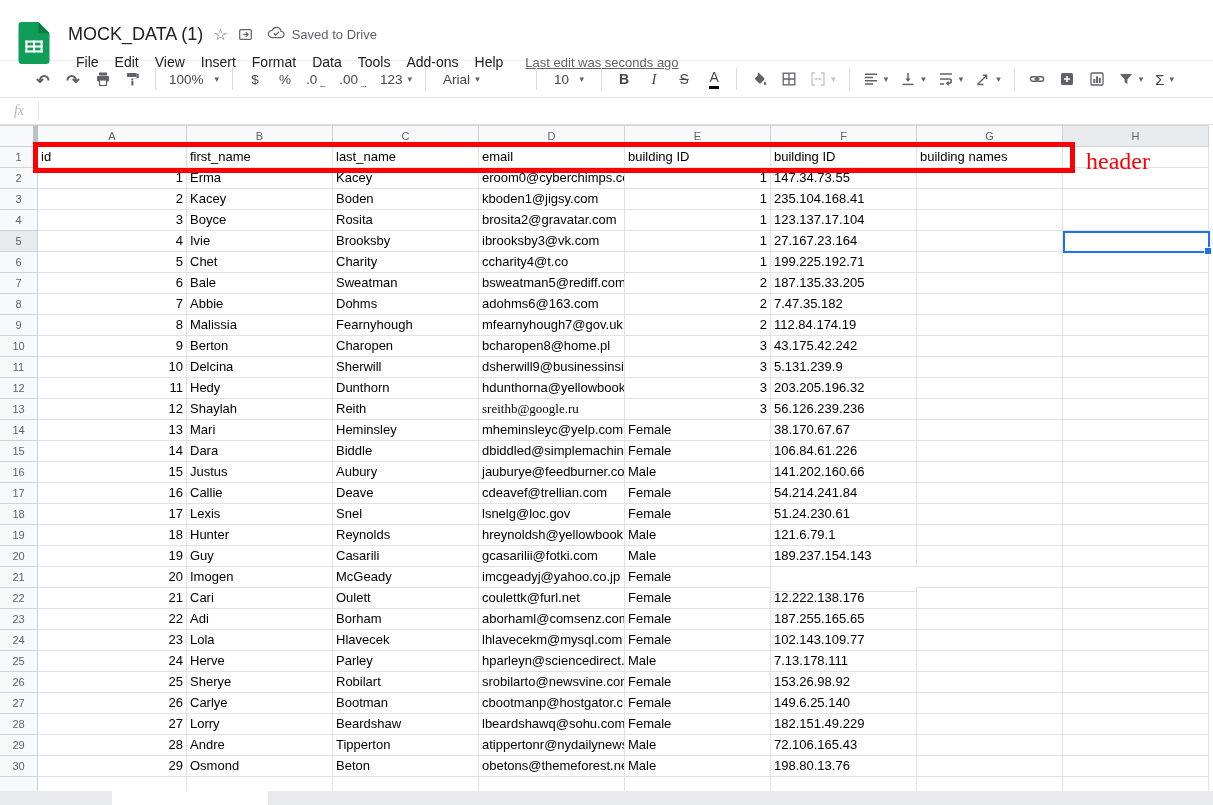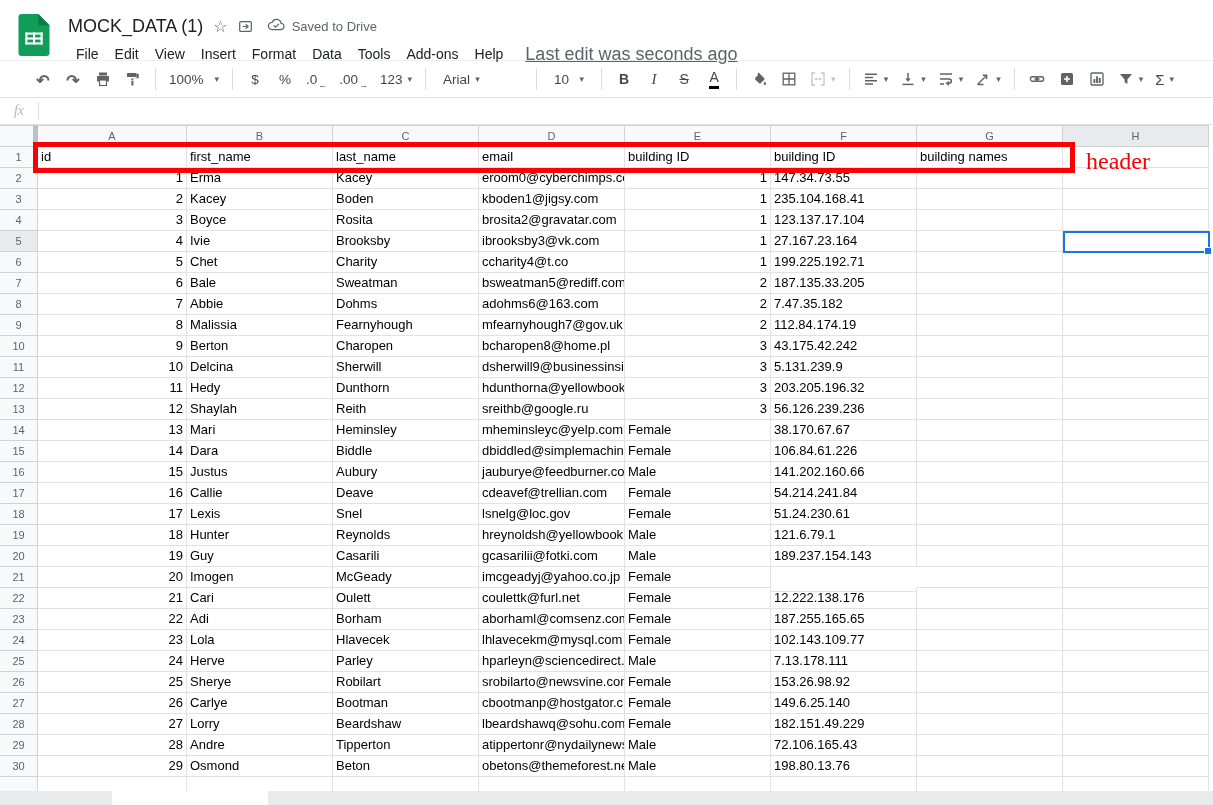--- a/index.html
+++ b/index.html
@@ -1,30 +1,30 @@
 <!DOCTYPE html>
 <html><head>
 <meta charset="utf-8">
 <style>
   * { box-sizing: border-box; margin: 0; padding: 0; }
   html,body { width:1213px; height:805px; overflow:hidden; background:#fff;
     font-family:"Liberation Sans", sans-serif; color:#202124; }
   .page { position:relative; width:1213px; height:805px; }
 
   
-  .topbar { height:60px; display:flex; align-items:flex-start; padding:12px 0 0 14px; }
+  .topbar { height:60px; display:flex; align-items:flex-start; padding:20px 0 0 14px; }
   .logo { width:32px; height:42px; margin:2px 18px 0 4px; flex:0 0 auto; }
   .tb-right { display:flex; flex-direction:column; }
   .title-row { display:flex; align-items:center; height:28px; gap:10px; }
   .doc-title { font-size:18px; color:#202124; }
   .t-icon { color:#5f6368; font-size:16px; display:inline-flex; align-items:center; cursor:pointer; }
   .saved { display:flex; align-items:center; gap:6px; color:#5f6368; font-size:13px; margin-left:4px; }
   .menu-row { display:flex; align-items:center; height:26px; margin-top:1px; }
   .mi { font-size:14px; color:#202124; padding:3px 8px; border-radius:3px; cursor:pointer; }
-  .last-edit { font-size:18px; color:#5f6368; text-decoration:underline; margin-left:14px; cursor:pointer; }
+  .last-edit { font-size:13px; color:#5f6368; text-decoration:underline; margin-left:14px; cursor:pointer; }
 
   
   .toolbar { height:38px; border-top:1px solid #eceef0; border-bottom:1px solid #e0e0e0;
     display:flex; align-items:center; padding:0 10px 0 28px; }
   .tsep { width:1px; height:22px; background:#dadce0; margin:0 7px; }
   .tbtn { height:26px; min-width:26px; display:flex; align-items:center; justify-content:center;
     gap:3px; padding:0 4px; margin:0 2px; border-radius:3px; cursor:pointer;
     color:#444746; font-size:13px; }
   .tbtn.disabled { opacity:.38; }
   .tlabel { font-size:13.5px; color:#444746; white-space:nowrap; }
@@ -469,21 +469,21 @@
           <div class="cell num" data-name="cell-E12" style="width: 146px;">3</div>
           <div class="cell" data-name="cell-F12" style="width: 146px;">203.205.196.32</div>
           <div class="cell" data-name="cell-G12" style="width: 146px;"></div>
           <div class="cell" data-name="cell-H12" style="width: 146px;"></div>
         </div>
         <div class="grow" data-name="table-row">
           <div class="rowhead" data-name="row-header-13">13</div>
           <div class="cell num" data-name="cell-A13" style="width: 149px;">12</div>
           <div class="cell" data-name="cell-B13" style="width: 146px;">Shaylah</div>
           <div class="cell" data-name="cell-C13" style="width: 146px;">Reith</div>
-          <div class="cell" data-name="cell-D13" style="width: 146px;">sreithb@google.ru</div>
+          <div class="cell" data-name="cell-D13" style="width: 146px; font-family: Liberation Serif, serif;">sreithb@google.ru</div>
           <div class="cell num" data-name="cell-E13" style="width: 146px;">3</div>
           <div class="cell" data-name="cell-F13" style="width: 146px;">56.126.239.236</div>
           <div class="cell" data-name="cell-G13" style="width: 146px;"></div>
           <div class="cell" data-name="cell-H13" style="width: 146px;"></div>
         </div>
         <div class="grow" data-name="table-row">
           <div class="rowhead" data-name="row-header-14">14</div>
           <div class="cell num" data-name="cell-A14" style="width: 149px;">13</div>
           <div class="cell" data-name="cell-B14" style="width: 146px;">Mari</div>
           <div class="cell" data-name="cell-C14" style="width: 146px;">Heminsley</div>

